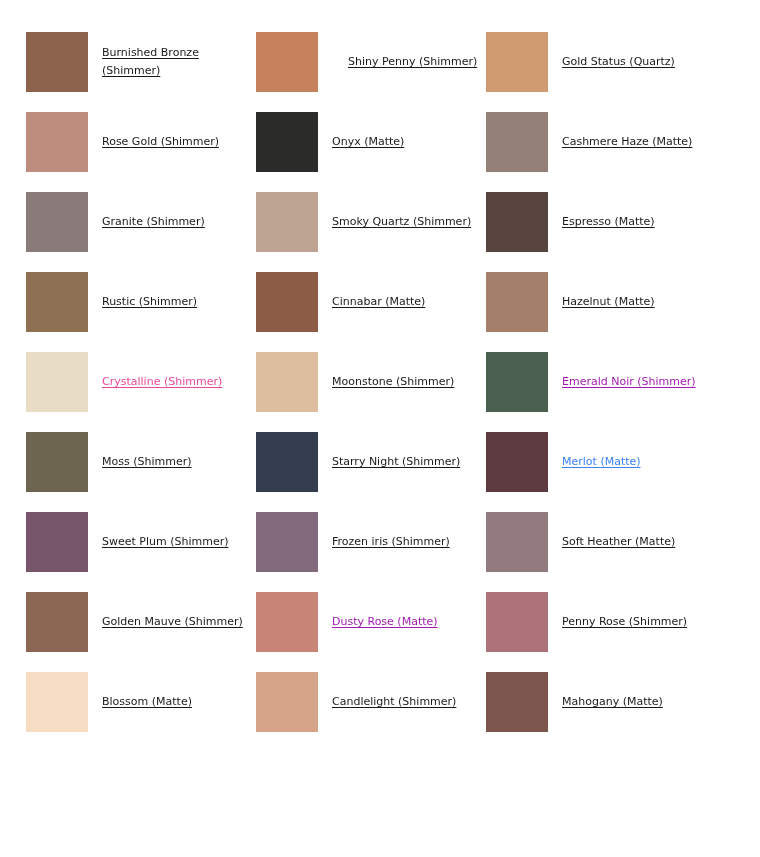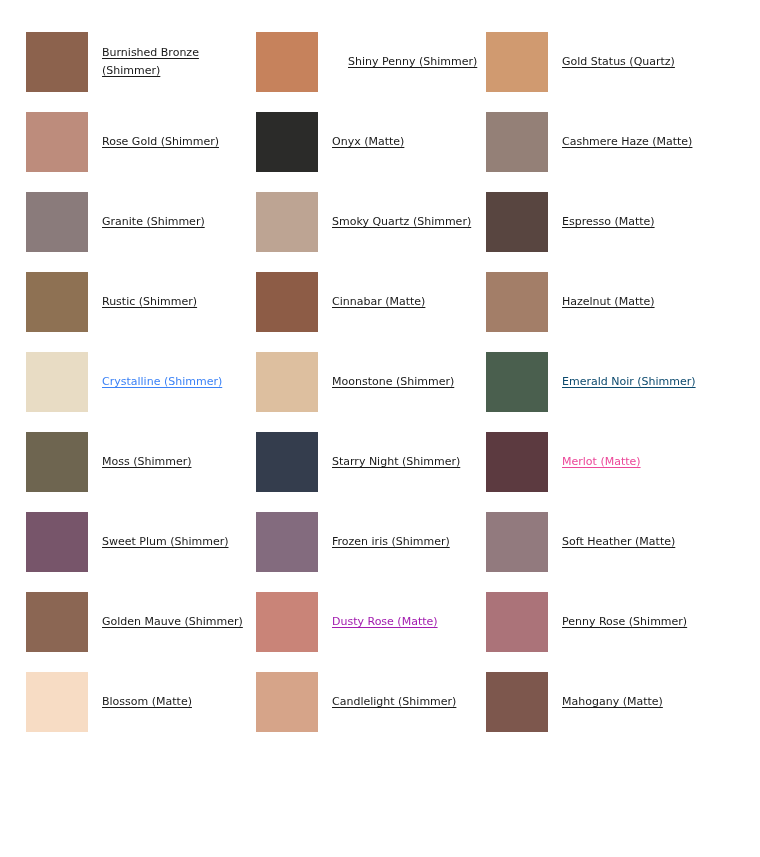--- a/index.html
+++ b/index.html
@@ -97,41 +97,41 @@
     <div class="shade-cell">
       <div class="swatch" title="Cinnabar (Matte)" style="background: rgb(141, 92, 70);"></div>
       <span class="shade-label" style="color: rgb(26, 26, 26);">Cinnabar (Matte)</span>
     </div>
     <div class="shade-cell">
       <div class="swatch" title="Hazelnut (Matte)" style="background: rgb(163, 126, 104);"></div>
       <span class="shade-label" style="color: rgb(26, 26, 26);">Hazelnut (Matte)</span>
     </div>
     <div class="shade-cell">
       <div class="swatch" title="Crystalline (Shimmer)" style="background: rgb(232, 220, 196);"></div>
-      <span class="shade-label" style="color: #3b82f6;">Crystalline (Shimmer)</span>
+      <span class="shade-label" style="color: #ec4899;">Crystalline (Shimmer)</span>
     </div>
     <div class="shade-cell">
       <div class="swatch" title="Moonstone (Shimmer)" style="background: rgb(221, 191, 159);"></div>
       <span class="shade-label" style="color: rgb(26, 26, 26);">Moonstone (Shimmer)</span>
     </div>
     <div class="shade-cell">
       <div class="swatch" title="Emerald Noir (Shimmer)" style="background: rgb(74, 95, 78);"></div>
-      <span class="shade-label" style="color: #0c4a6e;">Emerald Noir (Shimmer)</span>
+      <span class="shade-label" style="color: #a21caf;">Emerald Noir (Shimmer)</span>
     </div>
     <div class="shade-cell">
       <div class="swatch" title="Moss (Shimmer)" style="background: rgb(110, 101, 80);"></div>
       <span class="shade-label" style="color: rgb(26, 26, 26);">Moss (Shimmer)</span>
     </div>
     <div class="shade-cell">
       <div class="swatch" title="Starry Night (Shimmer)" style="background: rgb(52, 61, 77);"></div>
       <span class="shade-label" style="color: rgb(26, 26, 26);">Starry Night (Shimmer)</span>
     </div>
     <div class="shade-cell">
       <div class="swatch" title="Merlot (Matte)" style="background: rgb(92, 58, 64);"></div>
-      <span class="shade-label" style="color: #ec4899;">Merlot (Matte)</span>
+      <span class="shade-label" style="color: #3b82f6;">Merlot (Matte)</span>
     </div>
     <div class="shade-cell">
       <div class="swatch" title="Sweet Plum (Shimmer)" style="background: rgb(119, 85, 106);"></div>
       <span class="shade-label" style="color: rgb(26, 26, 26); text-align: center;">Sweet Plum (Shimmer)</span>
     </div>
     <div class="shade-cell">
       <div class="swatch" title="Frozen iris (Shimmer)" style="background: rgb(131, 107, 126);"></div>
       <span class="shade-label" style="color: rgb(26, 26, 26);">Frozen iris (Shimmer)</span>
     </div>
     <div class="shade-cell">

